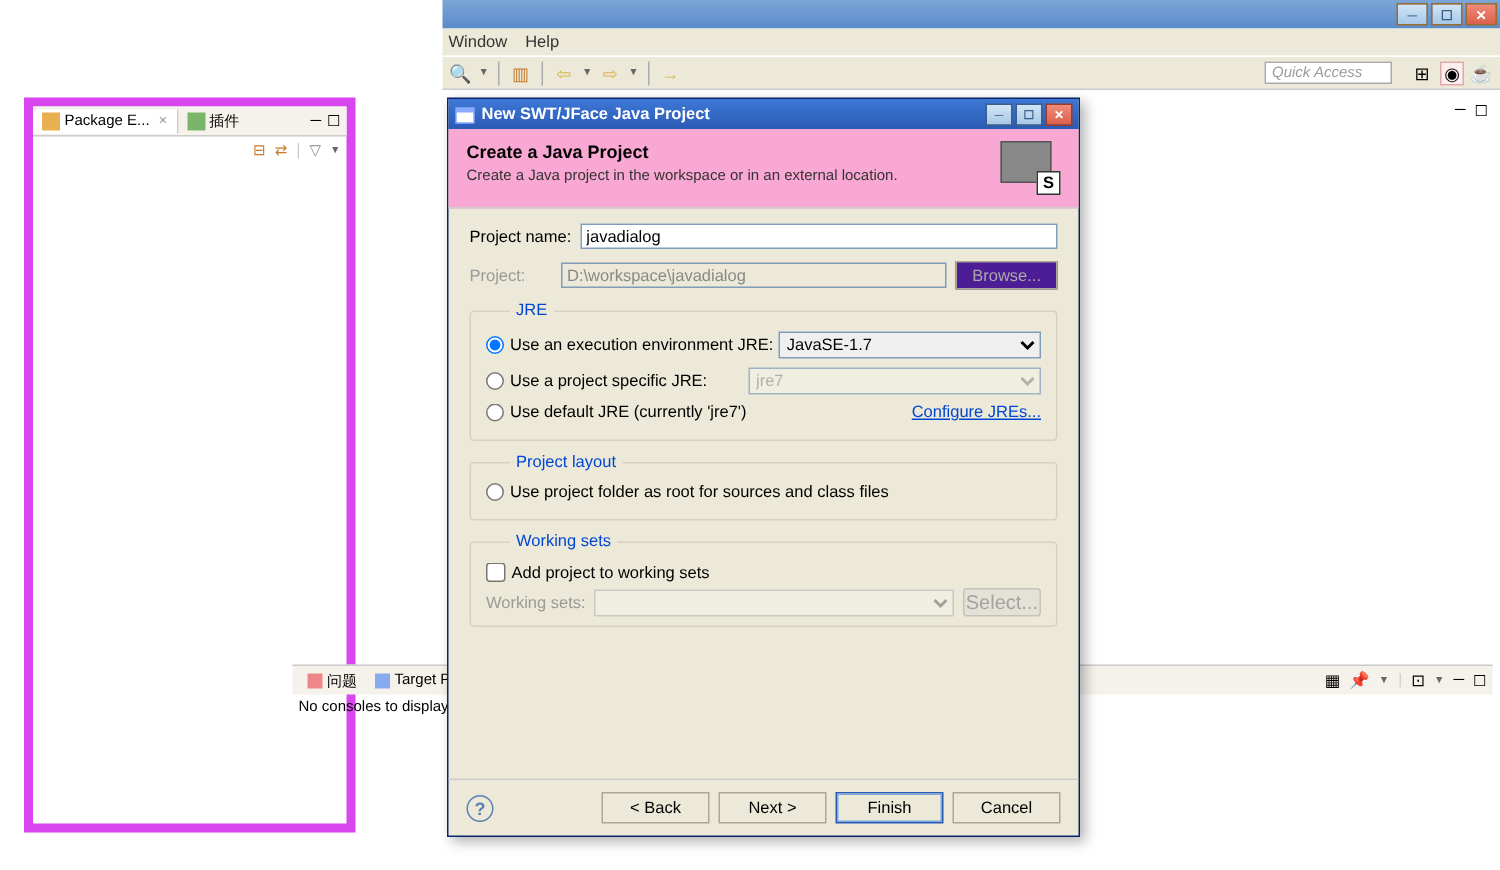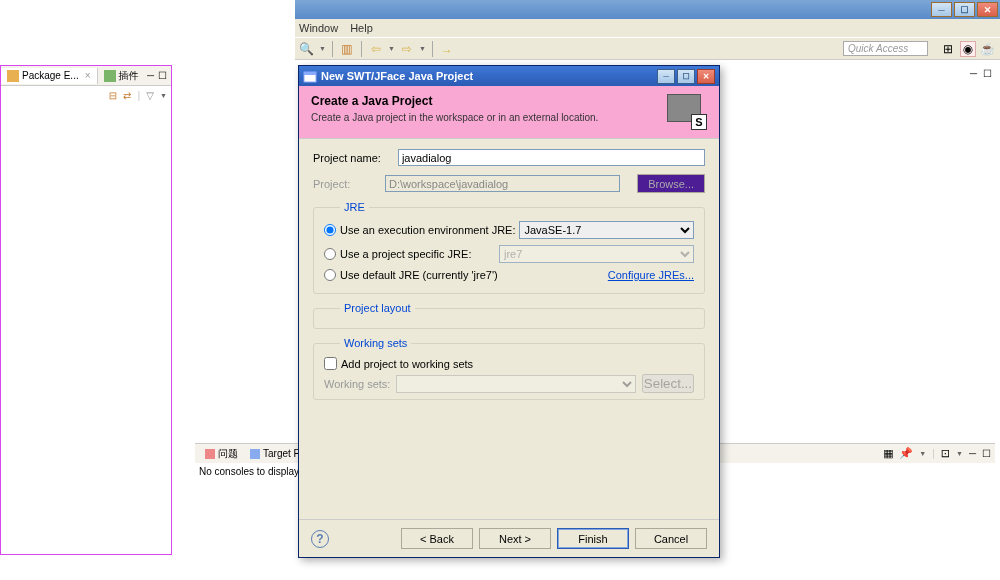--- a/index.html
+++ b/index.html
@@ -96,25 +96,25 @@
     }
     .persp-icons {
       display: flex;
       gap: 4px;
       margin-left: 8px;
     }
     
     
     .left-panel {
       position: absolute;
-      left: 0;
+      left: 16px;
       top: 65px;
-      width: 172px;
+      width: 221px;
       height: 490px;
-      border: 1px solid #d946ef;
+      border: 6px solid #d946ef;
       background: #fff;
     }
     .panel-tabs {
       height: 20px;
       display: flex;
       align-items: center;
       background: #f4f2eb;
       border-bottom: 1px solid #ccc;
       font-size: 10px;
     }
@@ -271,21 +271,21 @@
     
     .dlg-body {
       flex: 1;
       padding: 10px 14px;
       overflow: auto;
     }
     .form-row {
       display: flex;
       align-items: center;
       margin-bottom: 8px;
-      gap: 17px;
+      gap: 6px;
     }
     .form-row label {
       font-size: 11px;
     }
     .form-row input[type="text"] {
       flex: 1;
       border: 1px solid #7f9db9;
       padding: 1px 3px;
       font-size: 11px;
       height: 17px;
@@ -537,20 +537,24 @@
       </div>
       <div class="radio-row">
         <input type="radio" name="jre" style="">
         <label>Use default JRE (currently 'jre7')</label>
         <span class="link">Configure JREs...</span>
       </div>
     </fieldset>
 
     <fieldset>
       <legend>Project layout</legend>
+      <div class="radio-row">
+        <input type="radio" name="layout" style="">
+        <label>Use project folder as root for sources and class files</label>
+      </div>
     </fieldset>
 
     <fieldset>
       <legend>Working sets</legend>
       <div class="chk-row">
         <input type="checkbox" style="">
         <label>Add project to working sets</label>
       </div>
       <div class="ws-row">
         <label class="disabled">Working sets:</label>

